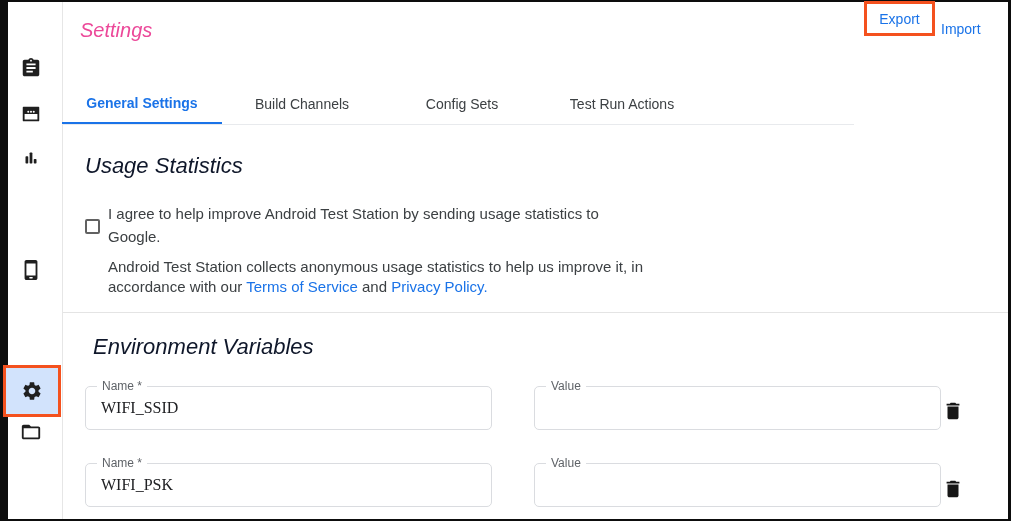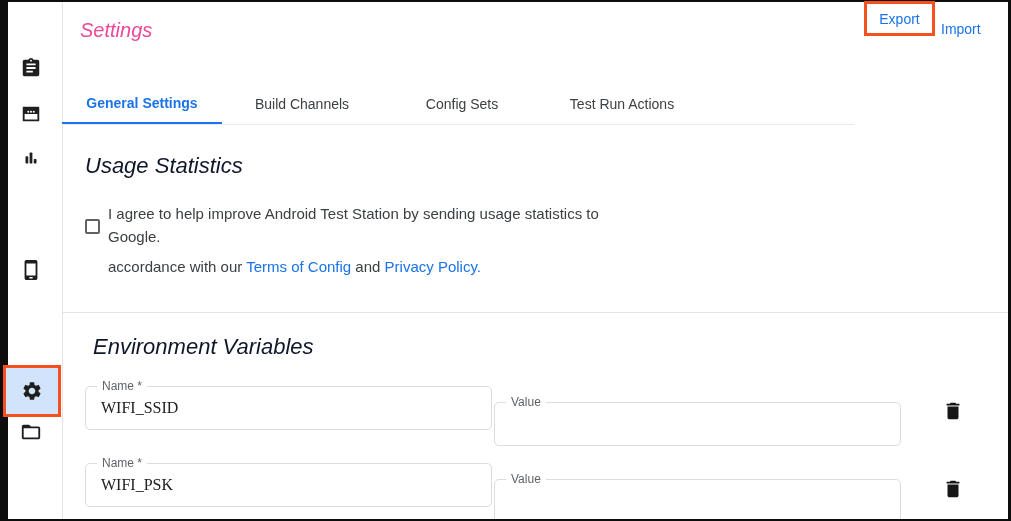--- a/index.html
+++ b/index.html
@@ -79,21 +79,21 @@
     font-size:12px; line-height:13px; color:#5f6368; white-space:nowrap;
   }
   .field input {
     position:absolute; left:15px; top:0; width:376px; height:100%;
     border:none; outline:none; background:transparent;
     font-family:Liberation Serif, serif; font-size:16px; color:#202124;
   }
   .row1 .field { top:386px; }
   .row2 .field { top:463px; }
   .name-field  { left:85px; }
-  .value-field { left:494px;margin-top:16px; }
+  .value-field { left:534px; }
   .trash-btn { position:absolute; left:942px; width:22px; height:22px; cursor:pointer; border:none; background:none; }
   .trash-btn svg { width:100%; height:100%; fill:#161616; }
   .row1 .trash-btn { top:400px; }
   .row2 .trash-btn { top:478px; }
 </style>
 </head>
 <body>
 
 <div class="frame frame-left"></div>
 <div class="frame frame-top"></div>
@@ -154,21 +154,22 @@
   <div class="tab">Test Run Actions</div>
 </div>
 
 <div class="section-heading usage-heading">Usage Statistics</div>
 <div class="checkbox"></div>
 <div class="agree-text">
   <div>I agree to help improve Android Test Station by sending usage statistics to</div>
   <div>Google.</div>
 </div>
 <div class="info-text">
-  <div><span>accordance with our </span><a class="text-link">Terms of Config</a><span> and </span><a class="text-link">Privacy Policy</a><span class="text-link">.</span></div>
+  <div>Android Test Station collects anonymous usage statistics to help us improve it, in</div>
+  <div><span>accordance with our </span><a class="text-link">Terms of Service</a><span> and </span><a class="text-link">Privacy Policy</a><span class="text-link">.</span></div>
 </div>
 
 <div class="divider"></div>
 
 <div class="section-heading env-heading">Environment Variables</div>
 
 <div class="row1">
   <div class="field name-field">
     <span class="field-label">Name *</span>
     <input type="text" value="WIFI_SSID" style="">

